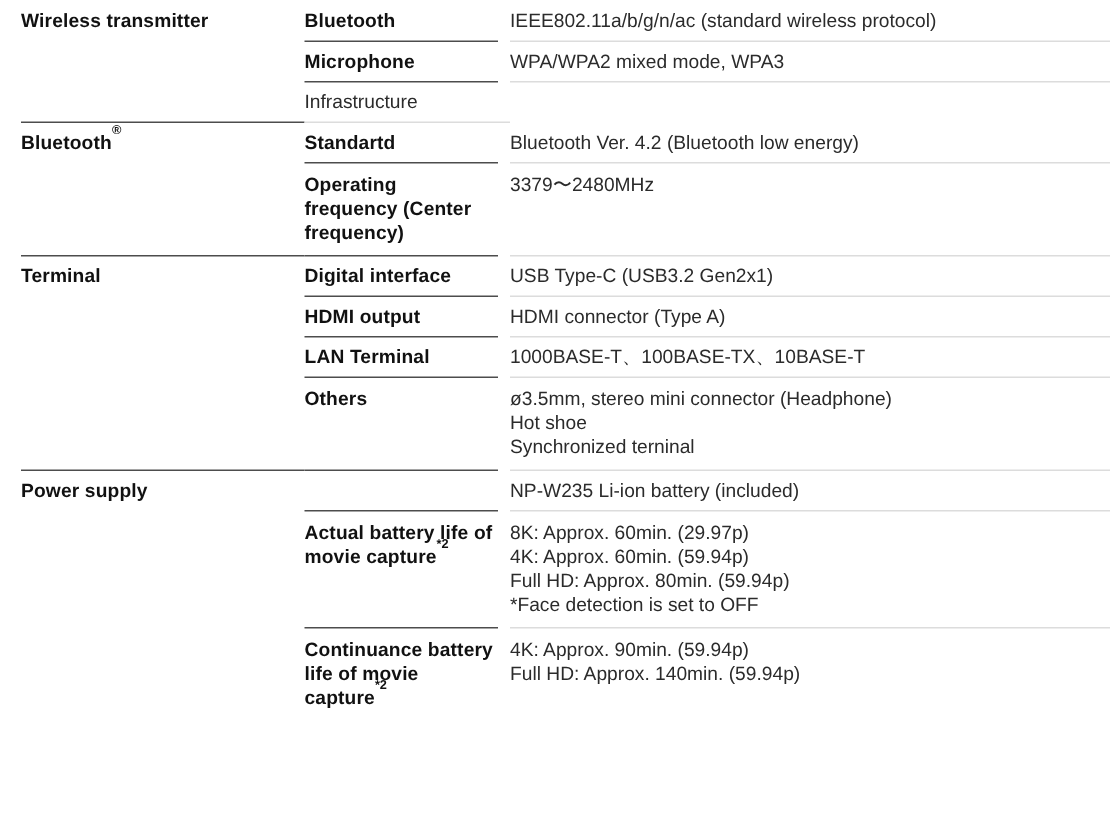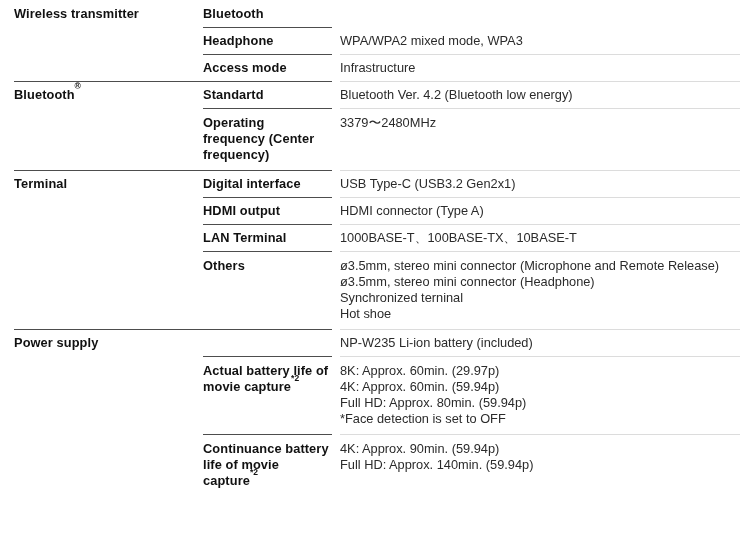--- a/index.html
+++ b/index.html
@@ -68,31 +68,33 @@
   
   .spec-row.multi .cell{padding-top:6px;padding-bottom:8px;}
 </style>
 </head>
 <body>
 
 <div class="spec-table">
     <div class="spec-row">
       <div class="cell cat"><span class="cat-text">Wireless transmitter</span></div>
       <div class="cell label"><span class="label-text">Bluetooth</span></div>
+      <div class="cell value">
+        <div class="value-line">IEEE802.11a/b/g/n/ac (standard wireless protocol)</div>
+      </div>
     </div>
     <div class="spec-row">
       <div class="cell cat"></div>
-      <div class="cell label"><span class="label-text">Headphone</span></div>
+      <div class="cell label"><span class="label-text">Microphone</span></div>
       <div class="cell value">
         <div class="value-line">WPA/WPA2 mixed mode, WPA3</div>
       </div>
     </div>
     <div class="spec-row section-end">
       <div class="cell cat"></div>
-      <div class="cell label"><span class="label-text">Access mode</span></div>
       <div class="cell value">
         <div class="value-line">Infrastructure</div>
       </div>
     </div>
     <div class="spec-row">
       <div class="cell cat"><span class="cat-text">Bluetooth</span><sup class="mark">®</sup></div>
       <div class="cell label"><span class="label-text">Standartd</span></div>
       <div class="cell value">
         <div class="value-line">Bluetooth Ver. 4.2 (Bluetooth low energy)</div>
       </div>
@@ -122,24 +124,23 @@
       <div class="cell cat"></div>
       <div class="cell label"><span class="label-text">LAN Terminal</span></div>
       <div class="cell value">
         <div class="value-line">1000BASE-T、100BASE-TX、10BASE-T</div>
       </div>
     </div>
     <div class="spec-row multi section-end">
       <div class="cell cat"></div>
       <div class="cell label"><span class="label-text">Others</span></div>
       <div class="cell value">
-        <div class="value-line">ø3.5mm, stereo mini connector (Microphone and Remote Release)</div>
         <div class="value-line">ø3.5mm, stereo mini connector (Headphone)</div>
+        <div class="value-line">Hot shoe</div>
         <div class="value-line">Synchronized terninal</div>
-        <div class="value-line">Hot shoe</div>
       </div>
     </div>
     <div class="spec-row">
       <div class="cell cat"><span class="cat-text">Power supply</span></div>
       <div class="cell label"><span class="label-text"></span></div>
       <div class="cell value">
         <div class="value-line">NP-W235 Li-ion battery (included)</div>
       </div>
     </div>
     <div class="spec-row multi">

